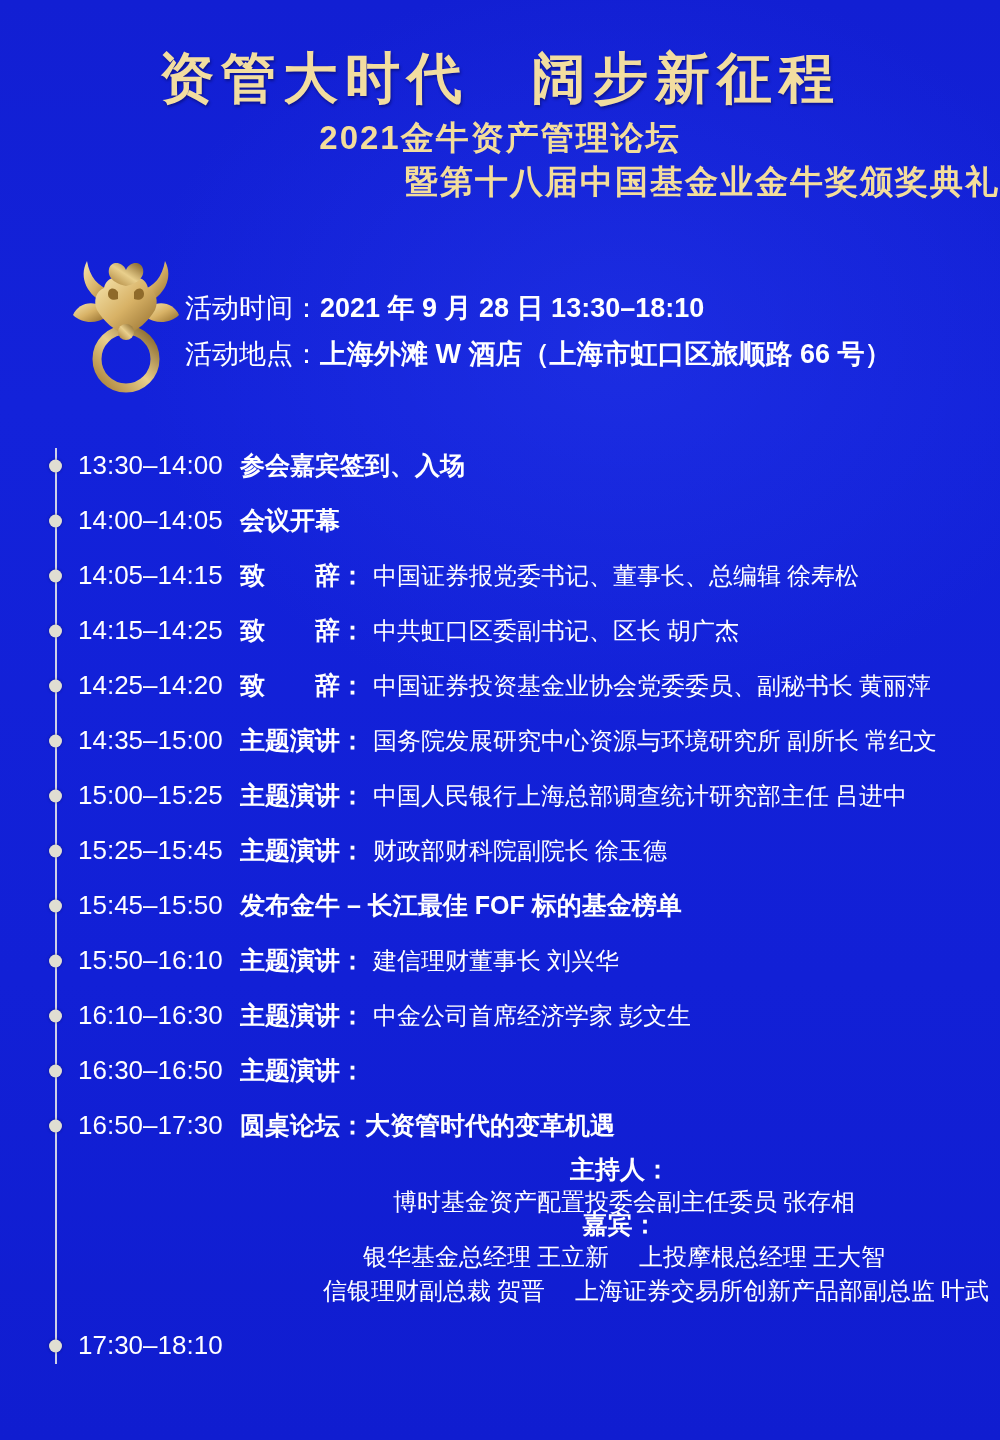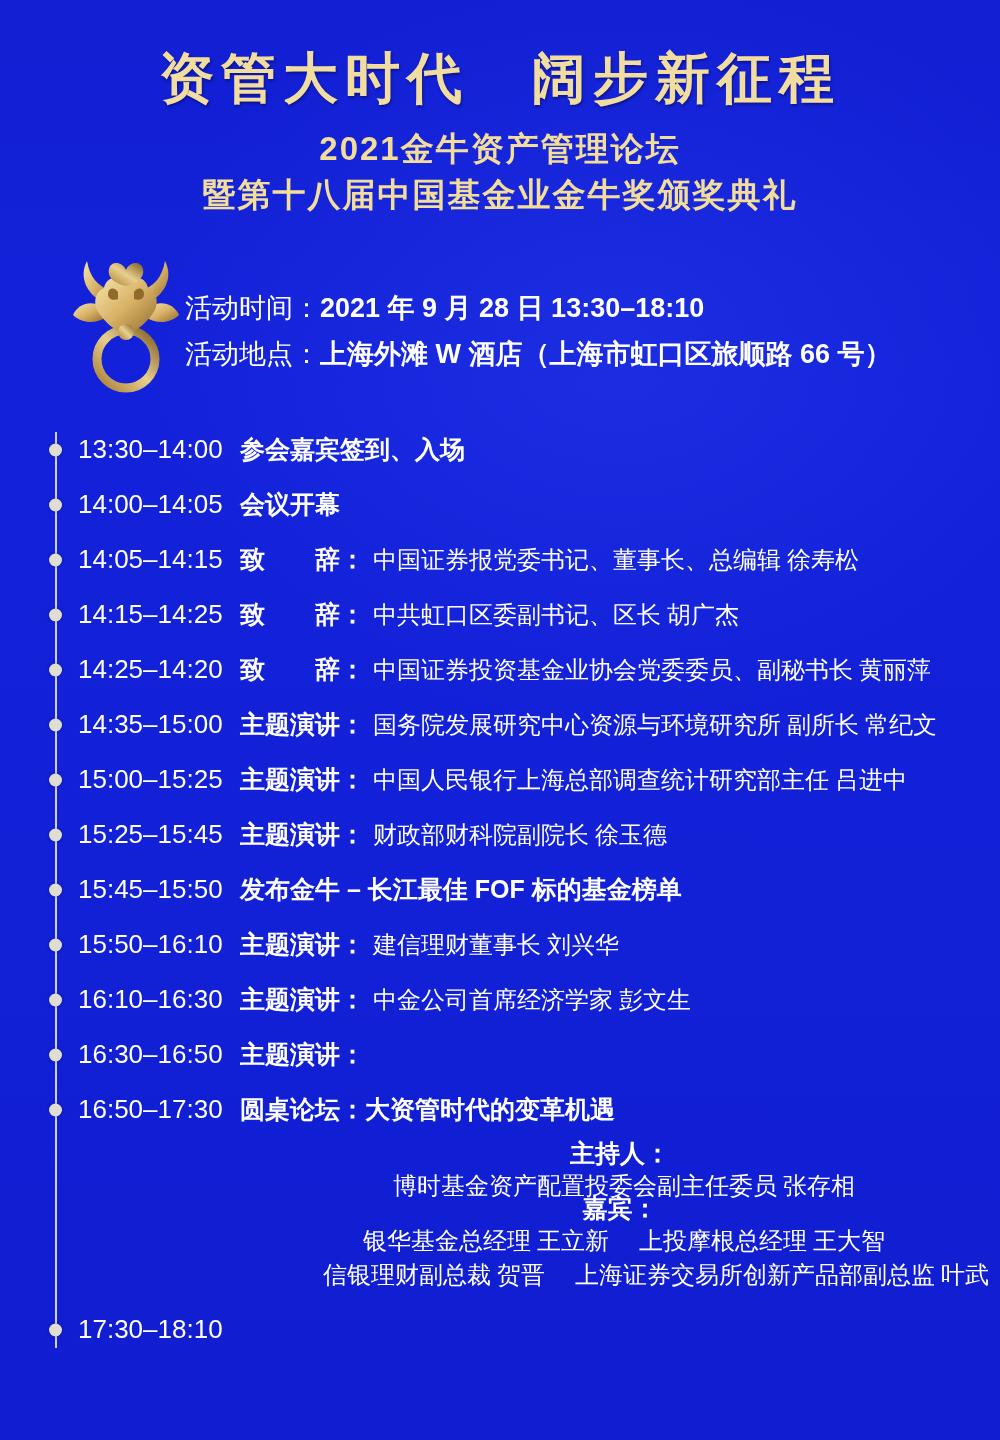--- a/index.html
+++ b/index.html
@@ -17,31 +17,31 @@
   .title-main{
     position:absolute;top:42px;left:0;width:1000px;text-align:center;
     font-family:"Liberation Serif","DejaVu Serif",serif;font-weight:700;
     font-size:55px;letter-spacing:7px;color:#f2dda0;
     text-shadow:1px 2px 3px rgba(0,0,60,0.45);
   }
   .title-sub{
     position:absolute;left:0;width:1000px;text-align:center;
     font-weight:700;font-size:33px;letter-spacing:2px;color:#f3dd9b;
   }
-  .title-sub1{top:127px;}
-  .title-sub2{top:173px;}
+  .title-sub1{top:116px;}
+  .title-sub2{top:160px;text-align:right;}
   
   .logo{position:absolute;left:66px;top:258px;width:120px;height:138px;}
   .event-line{position:absolute;left:185px;font-size:27px;color:#ffffff;white-space:nowrap;}
   .event-line .lab{font-weight:400;}
   .event-line .val{font-weight:700;}
   .event-time{top:290px;}
   .event-loc{top:336px;}
   
-  .agenda{position:absolute;left:0;top:422px;width:1000px;height:940px;}
+  .agenda{position:absolute;left:0;top:438px;width:1000px;height:940px;}
   .tline{
     position:absolute;left:55px;top:10px;width:2px;height:916px;
     background:rgba(240,240,235,0.85);
   }
   .row{position:relative;height:55px;display:flex;align-items:center;white-space:nowrap;}
   .dot{
     position:absolute;left:49px;top:50%;transform:translateY(-50%);
     width:13px;height:13px;border-radius:50%;background:#e0ded2;
     box-shadow:0 0 3px rgba(0,0,40,0.4);
   }

